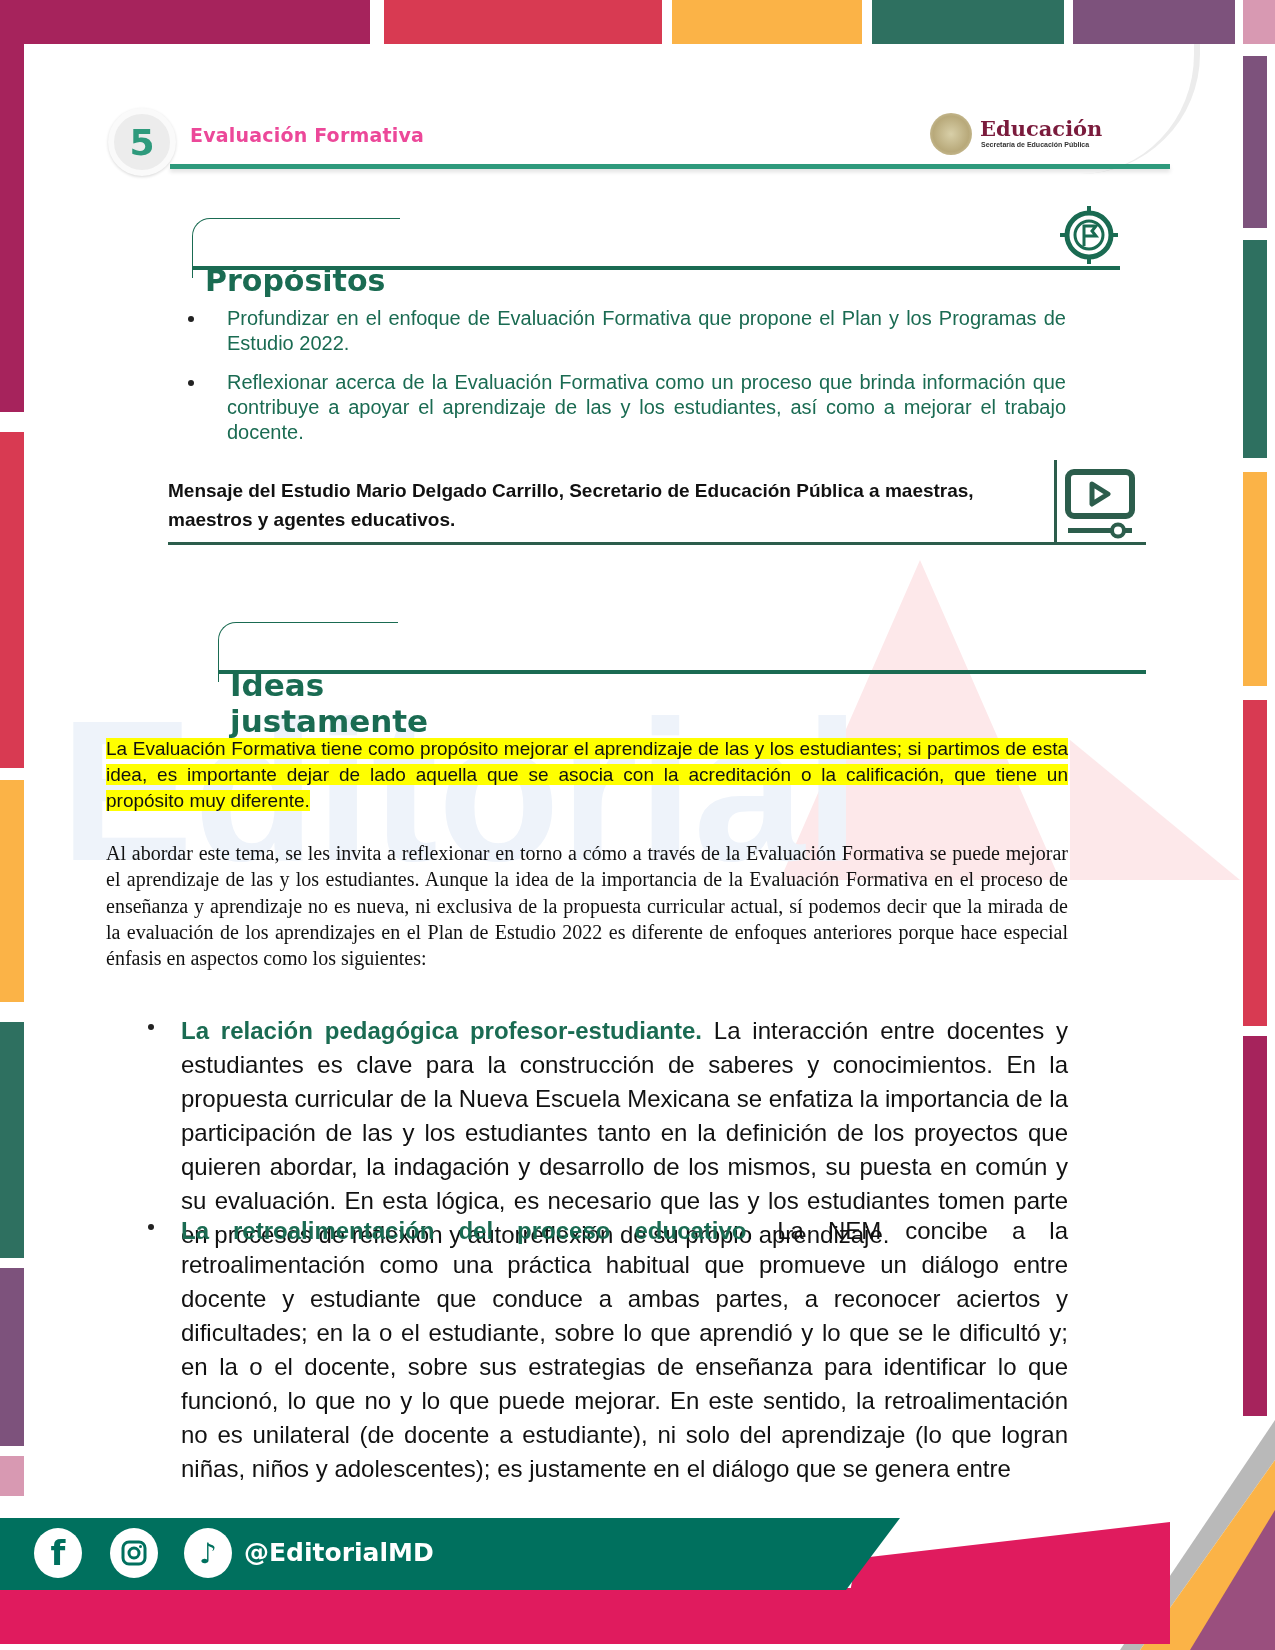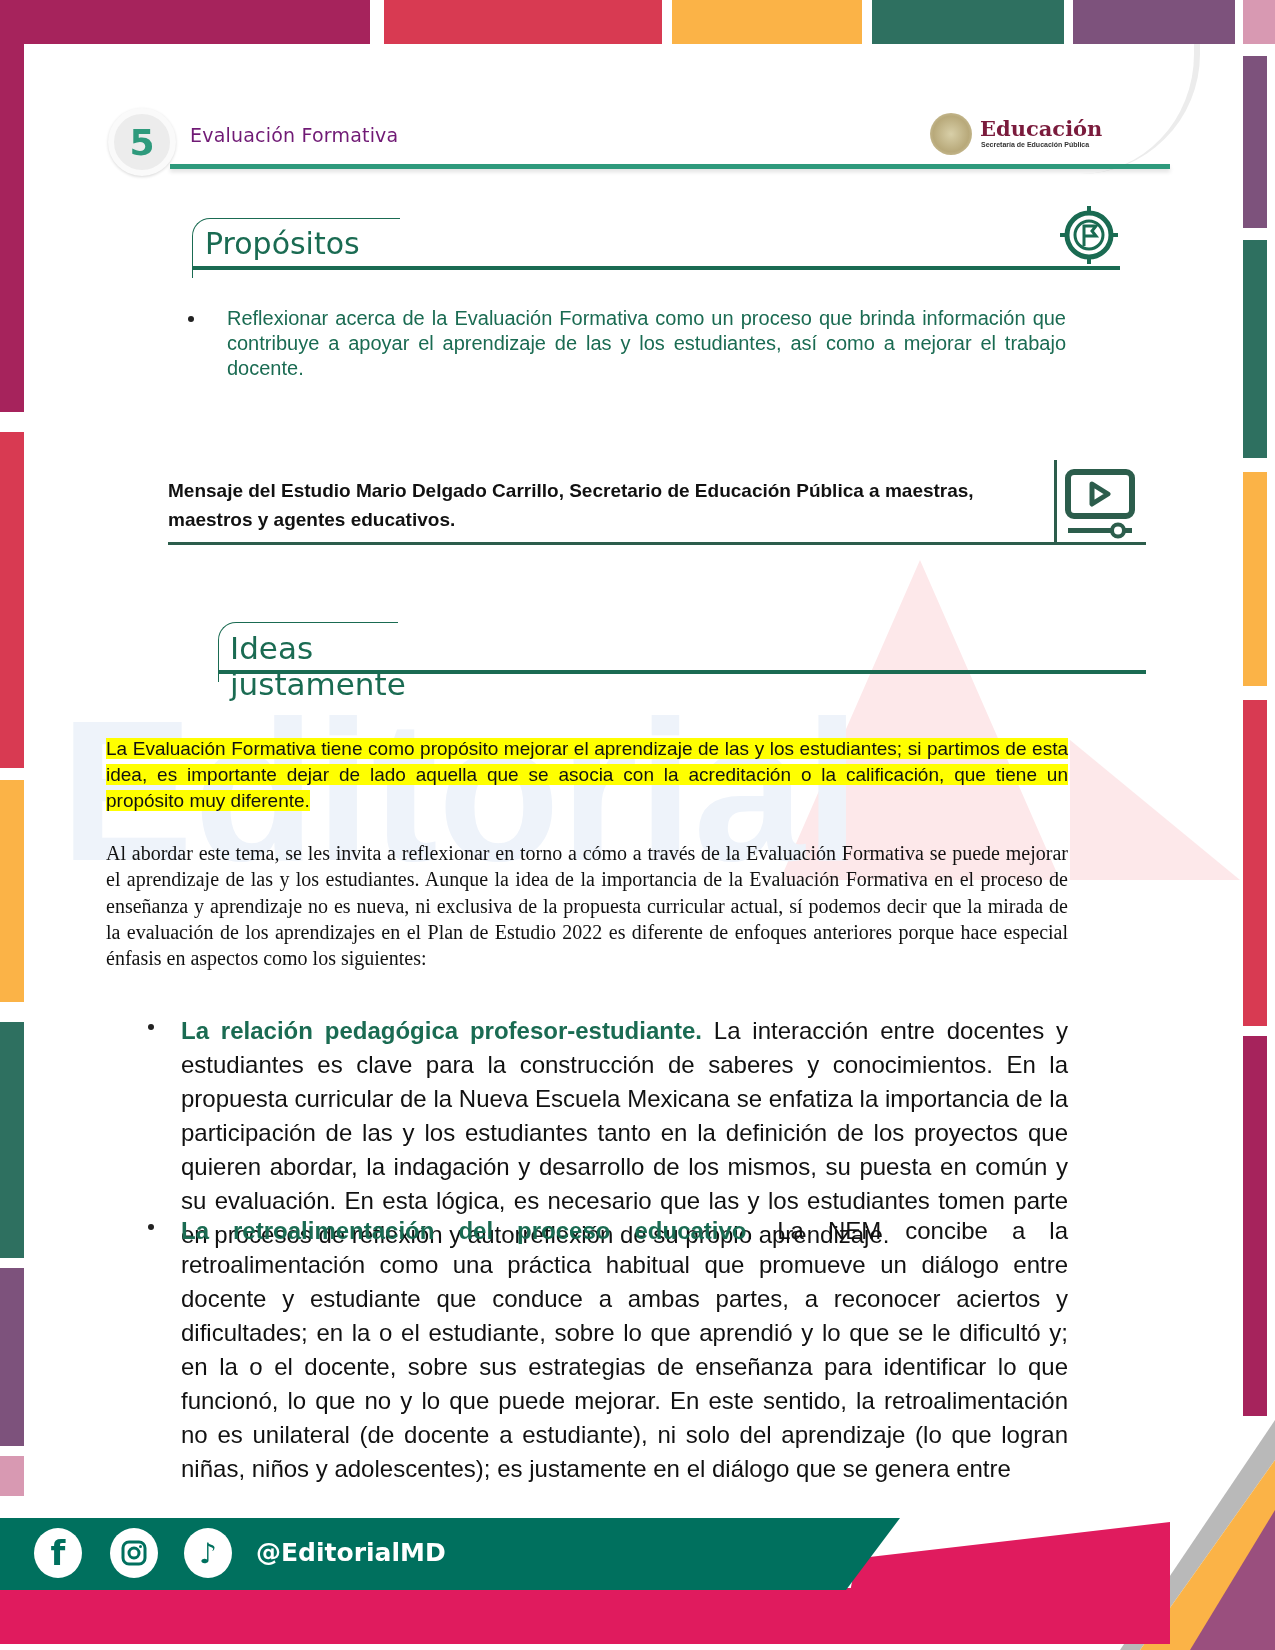--- a/index.html
+++ b/index.html
@@ -21,21 +21,21 @@
   
   .chapter-badge {
     position: absolute; left: 108px; top: 108px; width: 68px; height: 68px;
     border-radius: 50%; background: #ececec; border: 6px solid #fafafa;
     box-shadow: 0 1px 3px rgba(0,0,0,0.15);
     display: flex; align-items: center; justify-content: center;
     font-family: "DejaVu Sans", sans-serif; font-weight: bold; font-size: 36px; color: #2e9a7c;
   }
   .chapter-title {
     position: absolute; left: 190px; top: 124px; font-family: "DejaVu Sans", sans-serif;
-    font-size: 19px; color: #701a75; font-weight: 400; letter-spacing: 0.2px;
+    font-size: 19px; color: #ec4899; font-weight: 700; letter-spacing: 0.2px;
   }
   .header-line {
     position: absolute; left: 170px; top: 164px; width: 1000px; height: 5px; background: #2e9a7c;
     box-shadow: 0 3px 4px rgba(0,0,0,0.12);
   }
   .header-arc {
     position: absolute; left: 940px; top: 44px; width: 260px; height: 130px;
     border-right: 6px solid #ececec; border-bottom-right-radius: 120px;
   }
   .seal {
@@ -50,21 +50,21 @@
     position: absolute; left: 981px; top: 141px; font-size: 7px; font-weight: bold; color: #333;
   }
 
   
   .sec-head { position: absolute; }
   .sec-head .tab {
     position: absolute; left: 0; top: 0; border-top: 1.5px solid #1a6b52; border-left: 1.5px solid #1a6b52;
     border-top-left-radius: 18px;
   }
   .sec-head .title {
-    position: absolute; font-family: "DejaVu Sans", sans-serif; font-weight: normal; color: #1a6b52;
+    position: absolute; font-family: "DejaVu Sans", sans-serif; font-weight: bold; color: #1a6b52; margin-top: 37px;
   }
   .sec-head .rule { position: absolute; height: 4px; background: #1a6b52; }
 
   .purpose-list { position: absolute; left: 186px; top: 306px; width: 880px; list-style: none; }
   .purpose-list li {
     position: relative; padding-left: 41px; color: #1a6b52; font-size: 20px; line-height: 25px;
     text-align: justify; margin-bottom: 14px;
   }
   .purpose-list li::before {
     content: ""; position: absolute; left: 2px; top: 10px; width: 6px; height: 6px; border-radius: 50%; background: #222;
@@ -107,21 +107,21 @@
   }
   .footer-pink2 {
     position: absolute; left: 840px; top: 1522px; width: 330px; height: 122px; background: #e01b5e;
     clip-path: polygon(5% 30%, 100% 0, 100% 100%, 0 100%);
   }
   .social {
     position: absolute; top: 1528px; width: 48px; height: 50px; border-radius: 50%; background: #fff;
     display: flex; align-items: center; justify-content: center; color: #00705e; font-weight: bold;
   }
   .handle {
-    position: absolute; left: 256px; top: 1538px; color: #fff; font-weight: bold; font-size: 25px;
+    position: absolute; left: 244px; top: 1538px; color: #fff; font-weight: bold; font-size: 25px;
     font-family: "DejaVu Sans", sans-serif;
   }
 </style>
 </head>
 <body>
 
 <div class="topbar" style="left:0;width:370px;background:#a6235c;"></div>
 <div class="topbar" style="left:384px;width:278px;background:#d83a52;"></div>
 <div class="topbar" style="left:672px;width:190px;background:#fbb347;"></div>
 <div class="topbar" style="left:872px;width:192px;background:#2e7060;"></div>
@@ -166,20 +166,21 @@
   <circle cx="31" cy="31" r="22" fill="none" stroke="#1a6b52" stroke-width="5"></circle>
   <circle cx="31" cy="31" r="14" fill="none" stroke="#1a6b52" stroke-width="3"></circle>
   <rect x="29" y="2" width="4" height="9" fill="#1a6b52"></rect>
   <rect x="29" y="51" width="4" height="9" fill="#1a6b52"></rect>
   <rect x="2" y="29" width="9" height="4" fill="#1a6b52"></rect>
   <rect x="51" y="29" width="9" height="4" fill="#1a6b52"></rect>
   <path d="M26 42 V22 H38 L34 27 L38 32 H26" fill="none" stroke="#1a6b52" stroke-width="3"></path>
 </svg>
 
 <ul class="purpose-list">
+  <li>Profundizar en el enfoque de Evaluación Formativa que propone el Plan y los Programas de Estudio 2022.</li>
   <li>Reflexionar acerca de la Evaluación Formativa como un proceso que brinda información que contribuye a apoyar el aprendizaje de las y los estudiantes, así como a mejorar el trabajo docente.</li>
 </ul>
 
 <div class="msg-block">Mensaje del Estudio Mario Delgado Carrillo, Secretario de Educación Pública a maestras, maestros y agentes educativos.</div>
 <div class="msg-vrule"></div>
 <div class="msg-rule"></div>
 <svg class="abs" style="left:1064px;top:468px;" width="72" height="72" viewBox="0 0 72 72">
   <rect x="4" y="4" width="64" height="44" rx="6" fill="none" stroke="#2c5d4c" stroke-width="6"></rect>
   <path d="M28 16 L44 26 L28 36 Z" fill="none" stroke="#2c5d4c" stroke-width="5" stroke-linejoin="round"></path>
   <rect x="4" y="60" width="64" height="5" fill="#2c5d4c"></rect>

